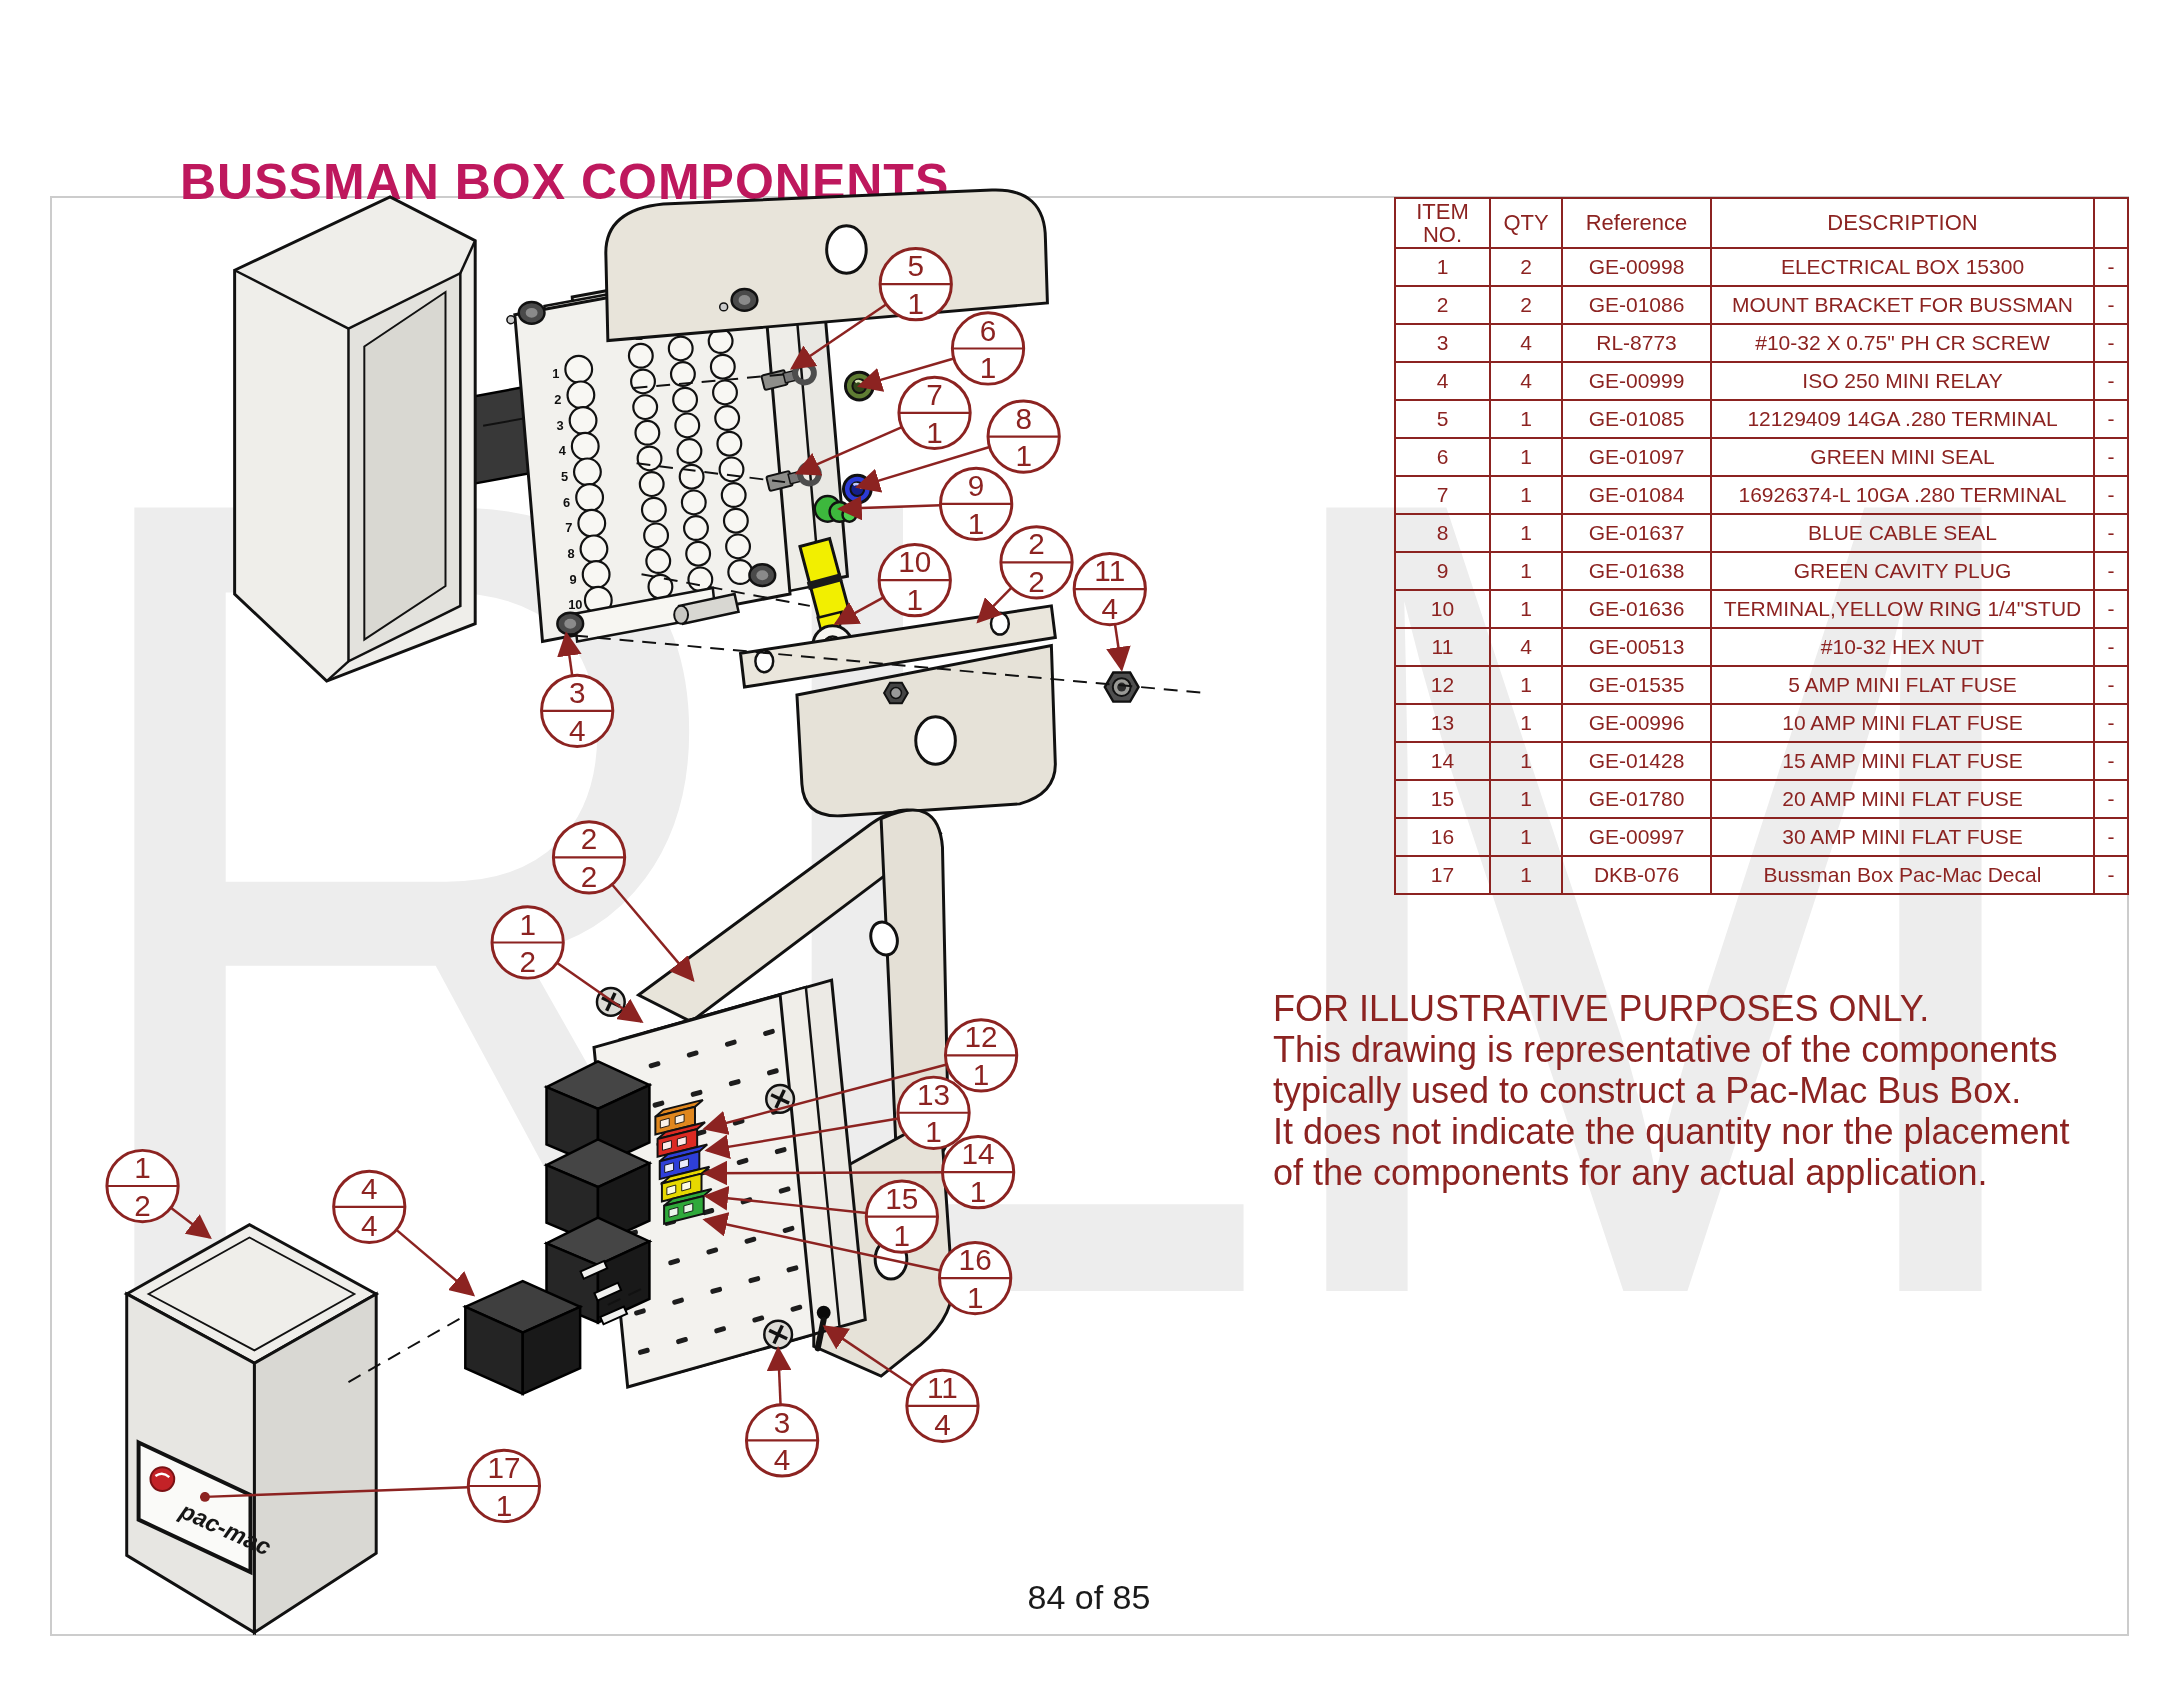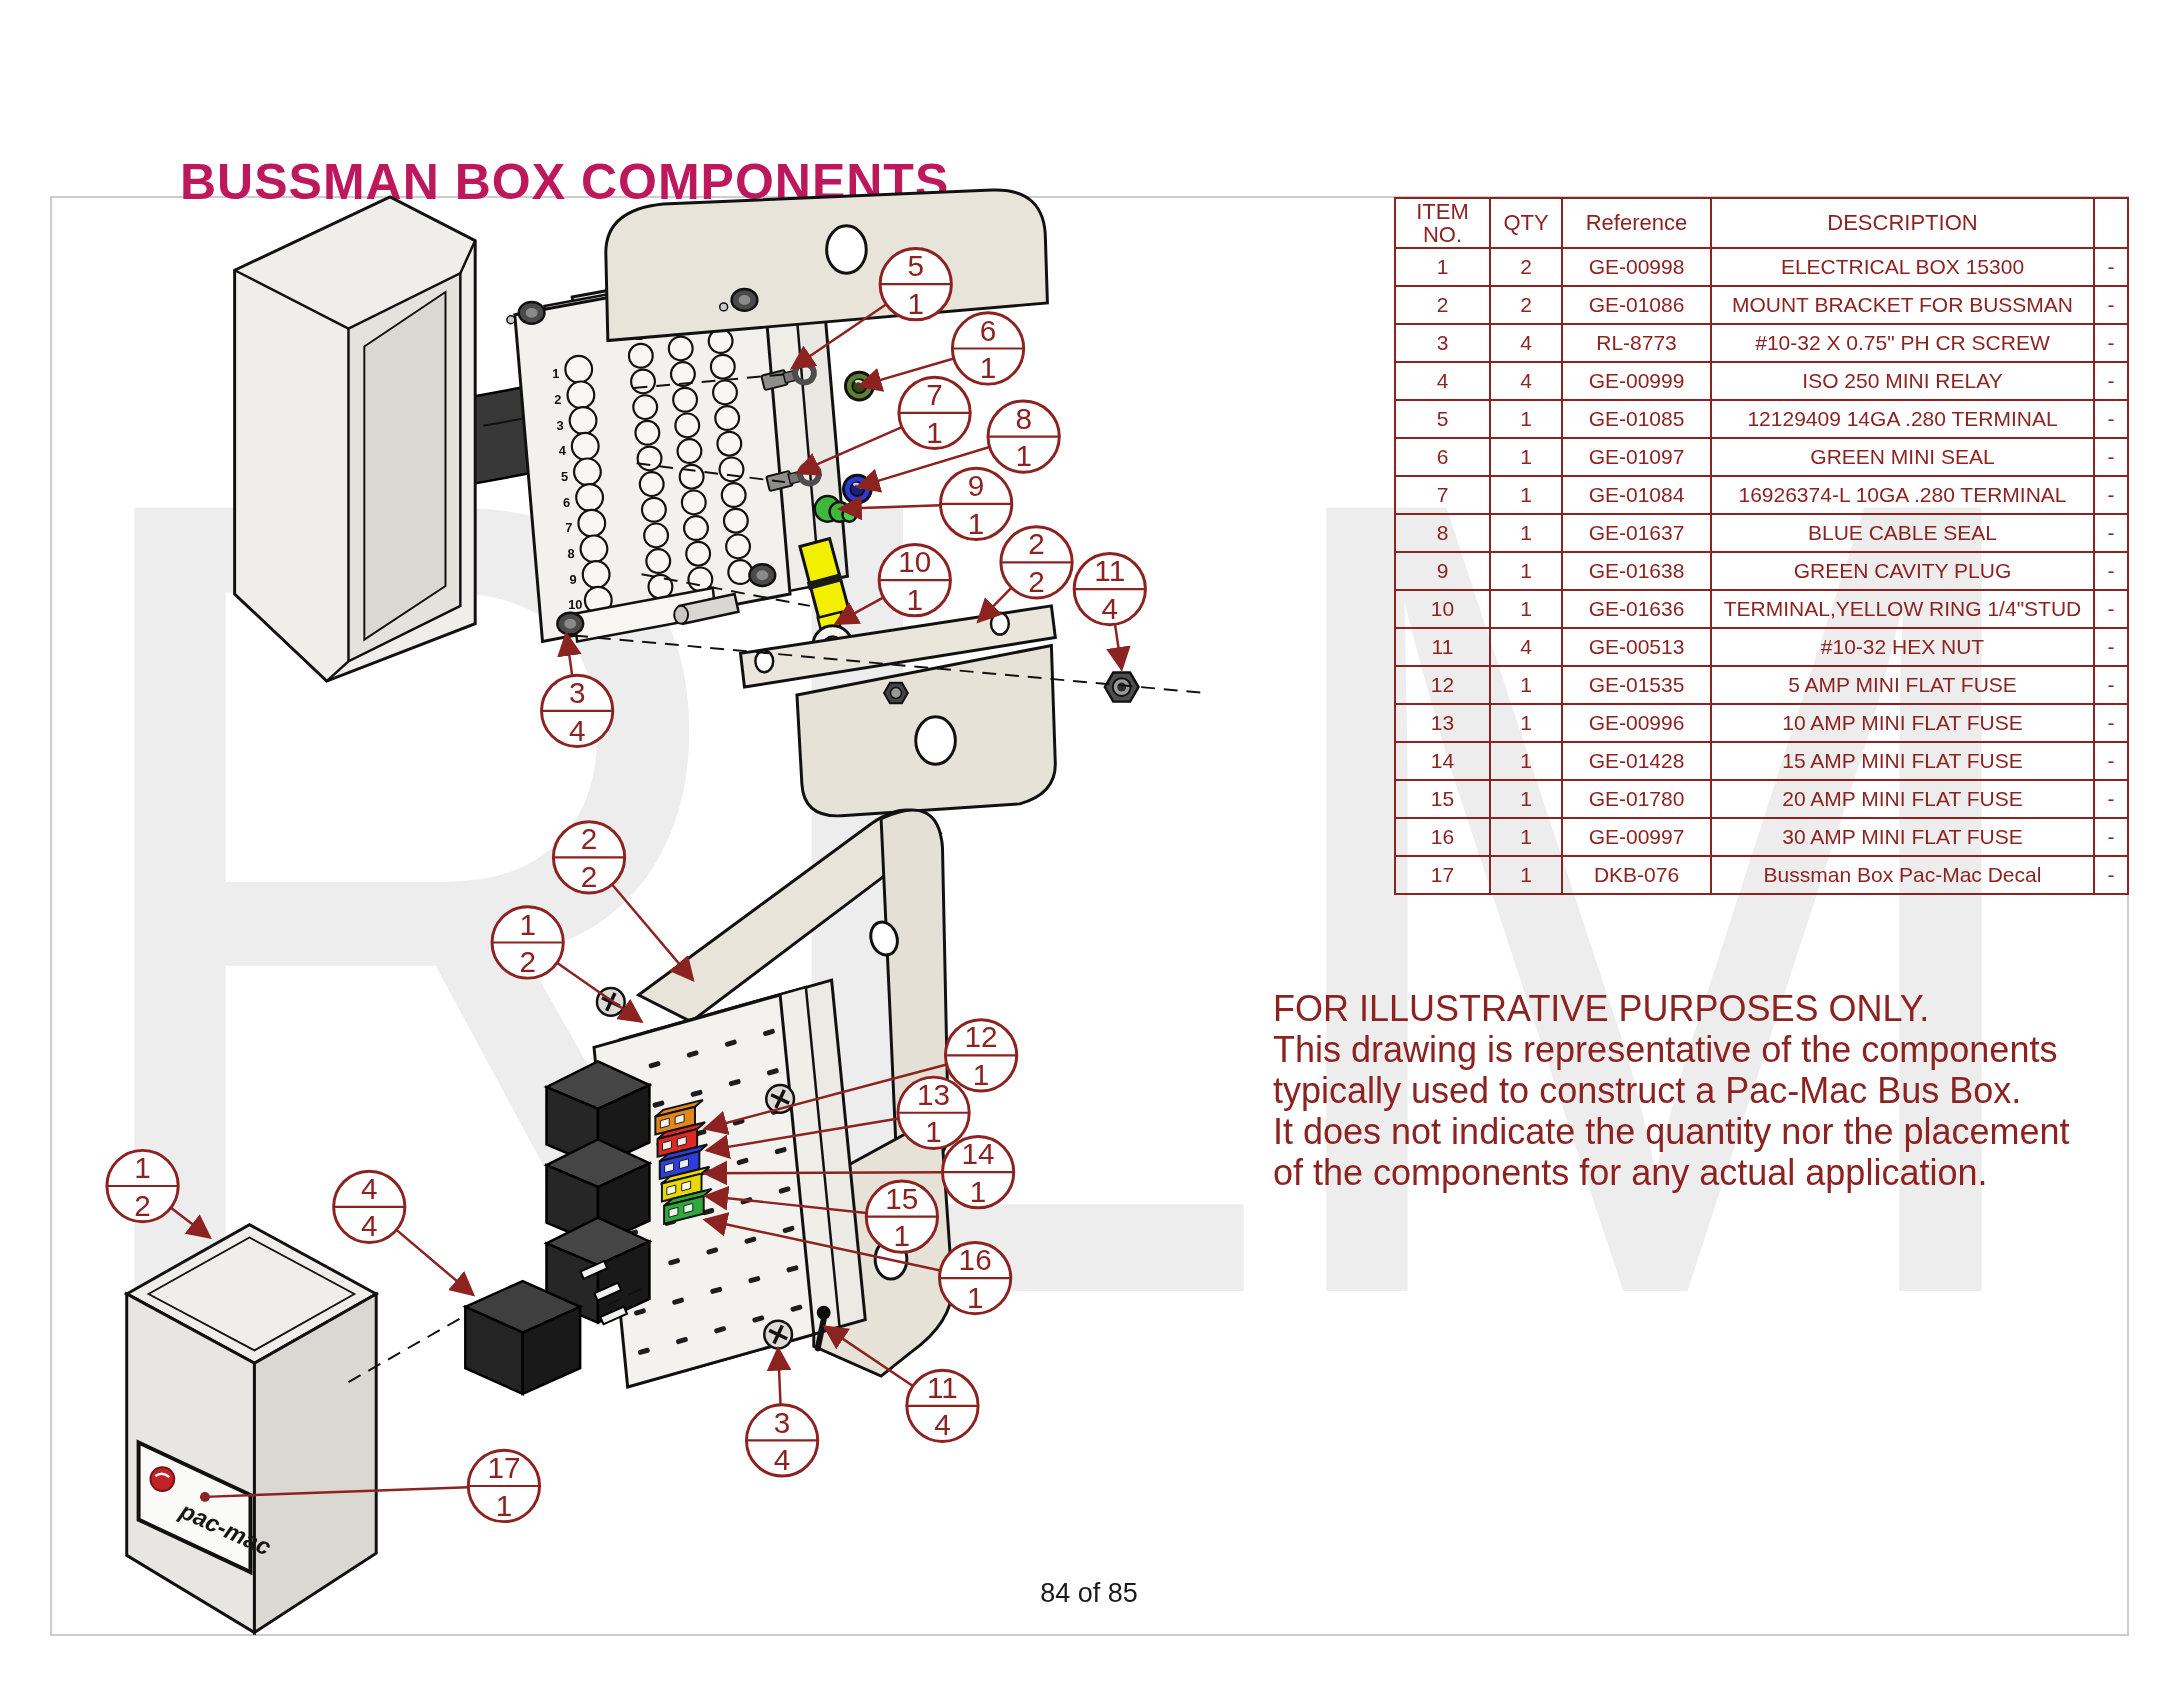--- a/index.html
+++ b/index.html
@@ -16,21 +16,21 @@
   svg{font-family:"Liberation Sans",sans-serif;}
   .bom{position:absolute;left:1394px;top:197px;width:733px;border-collapse:collapse;
         table-layout:fixed;color:#8C2321;background:transparent;padding-left:45px;}
   .bom th,.bom td{border:2px solid #8C2321;text-align:center;padding:0 2px;
         font-weight:normal;overflow:hidden;white-space:nowrap;}
   .bom th{height:48px;font-size:22px;line-height:1.05;white-space:normal;}
   .bom td{height:36px;font-size:21px;}
   .notes{position:absolute;left:1273px;top:988px;width:851px;font-size:36px;
         line-height:41px;color:#8C2321;white-space:pre-line;}
   .footer{position:absolute;left:985px;top:1578px;width:208px;text-align:center;
-        font-size:27px;color:#1a1a1a;}
+        font-size:34px;color:#1a1a1a;}
   .hole{fill:#f8f7f3;stroke:#111;stroke-width:2.2;}
   .gridlab{font-size:13px;font-weight:bold;fill:#111;}
   .leader{stroke:#8C2321;stroke-width:2.5;fill:none;}
   .balloon{fill:#ffffff;stroke:#8C2321;stroke-width:3;}
   .balloon-div{stroke:#8C2321;stroke-width:2.2;}
   .bnum{font-size:30px;fill:#8C2321;text-anchor:middle;}
   .dash{stroke:#111;stroke-width:2;stroke-dasharray:14 9;fill:none;}
 </style>
 </head>
 <body>

